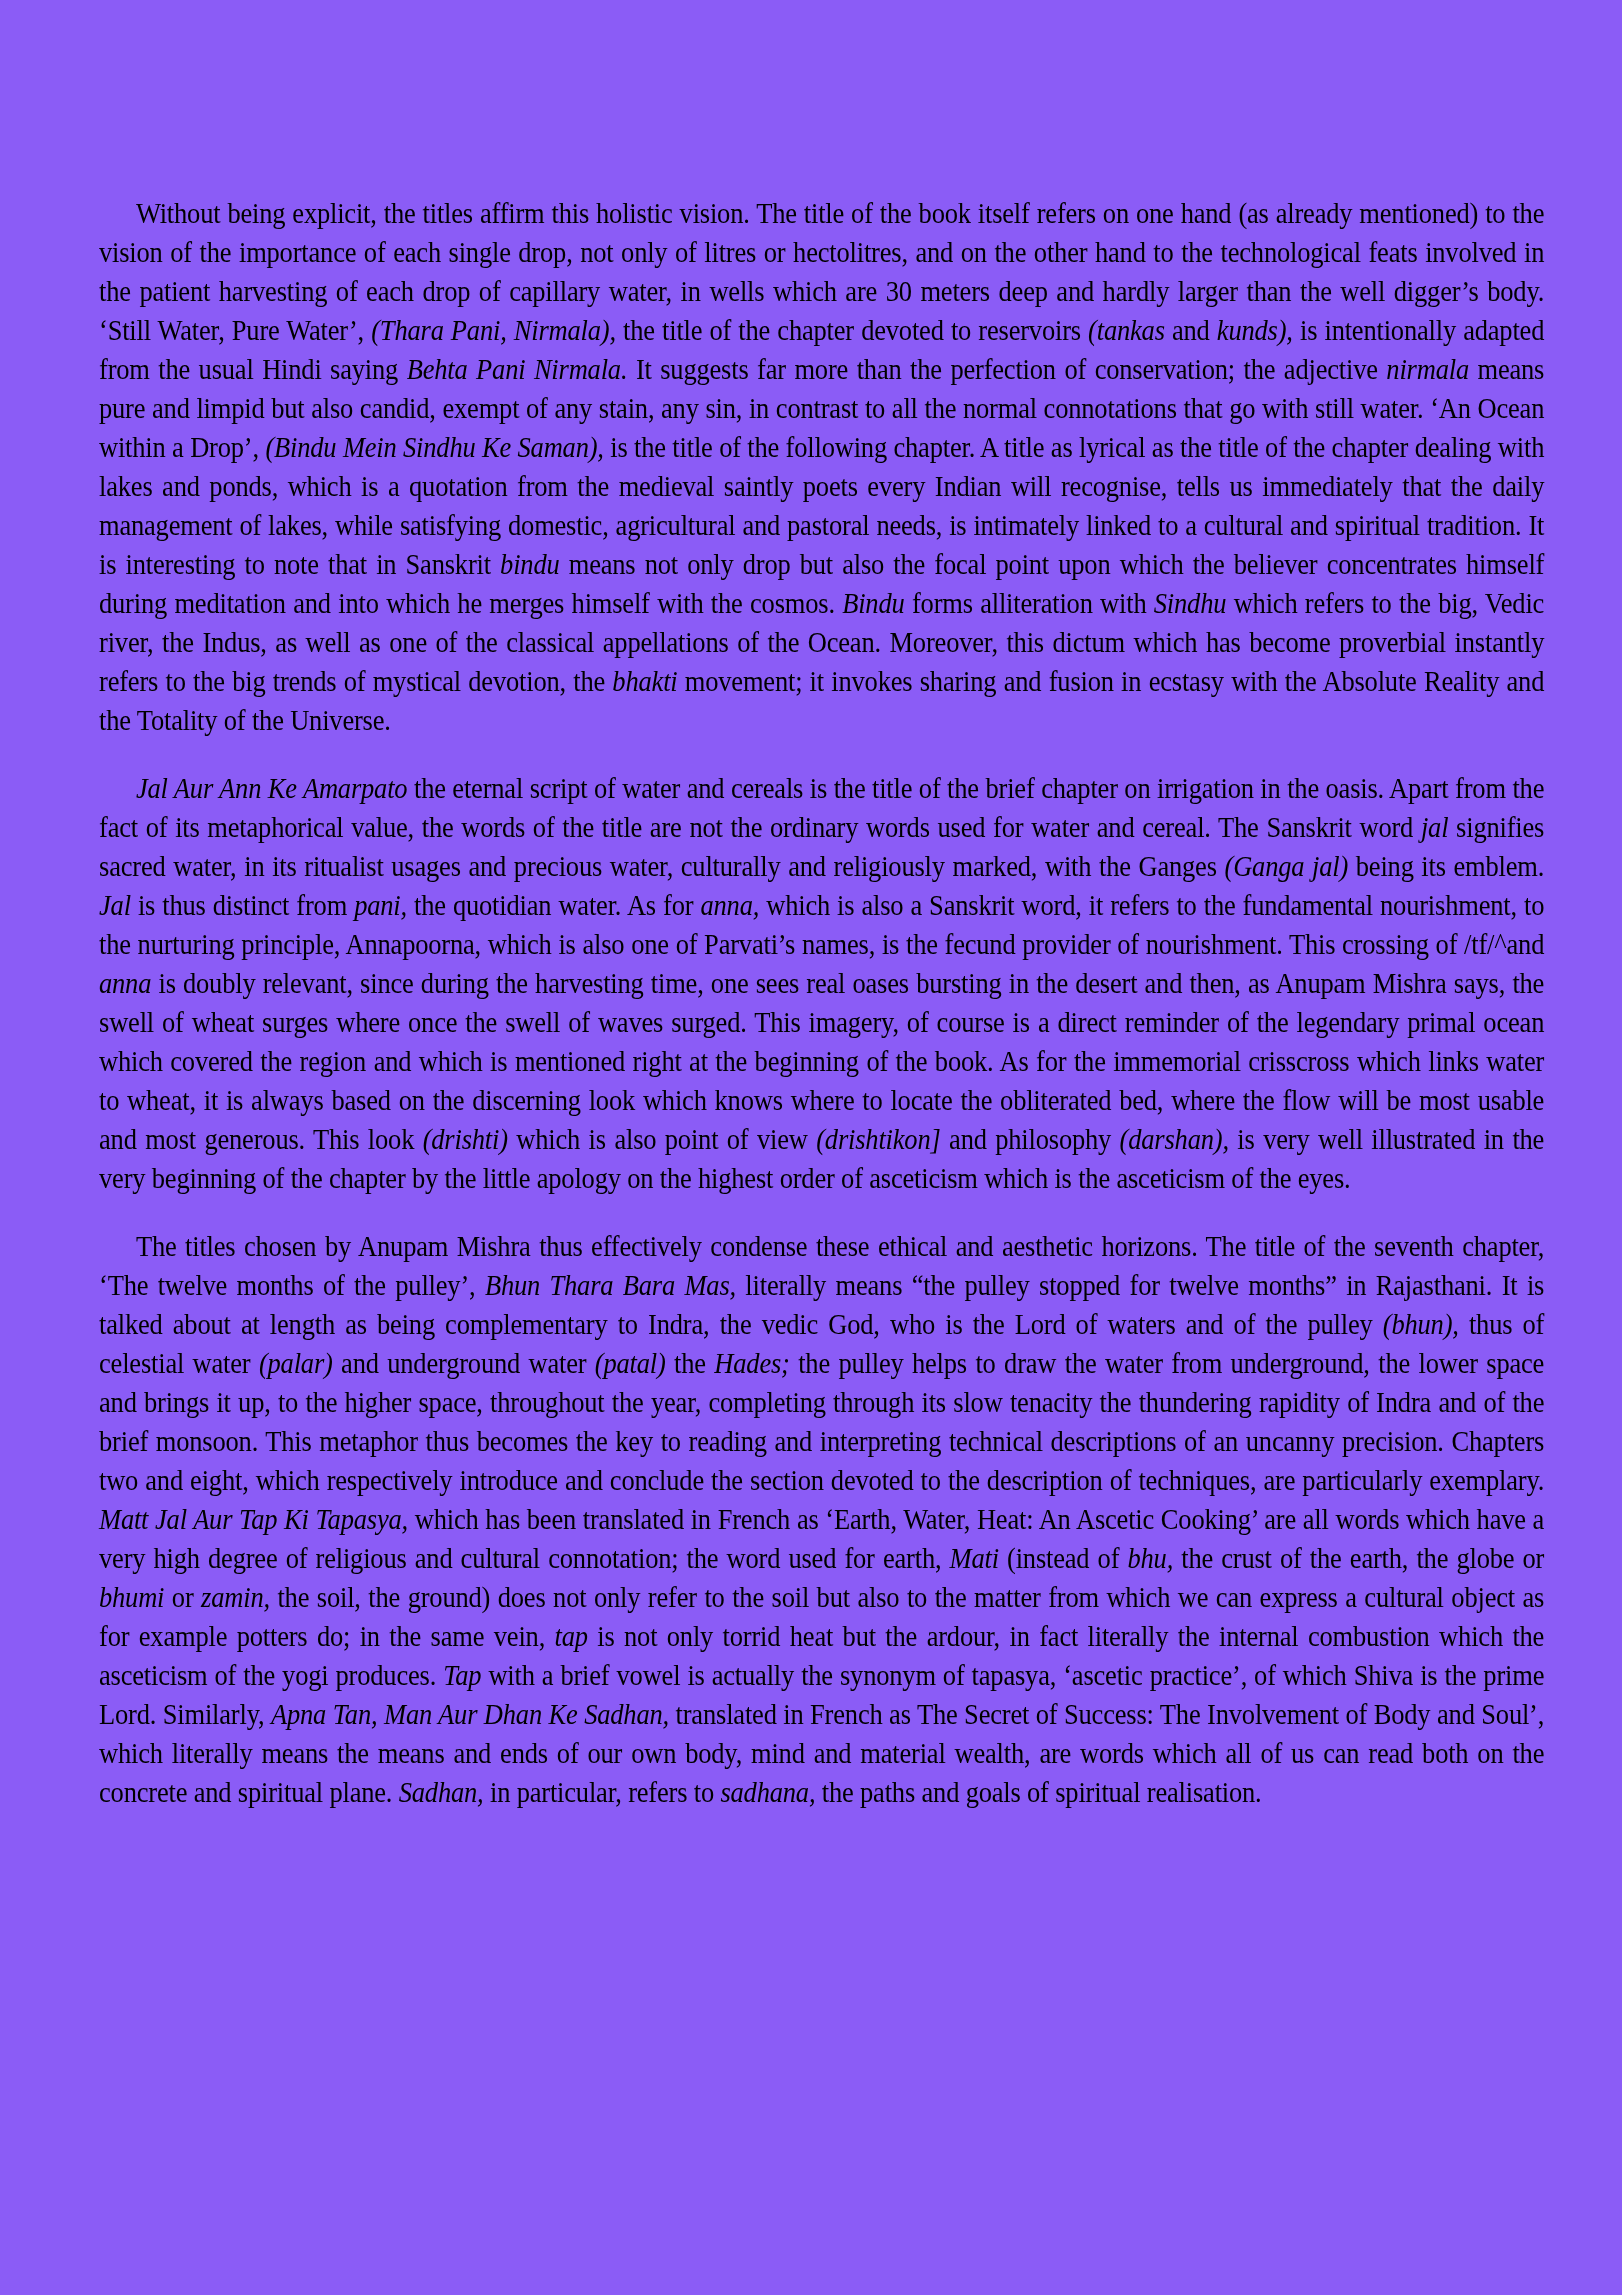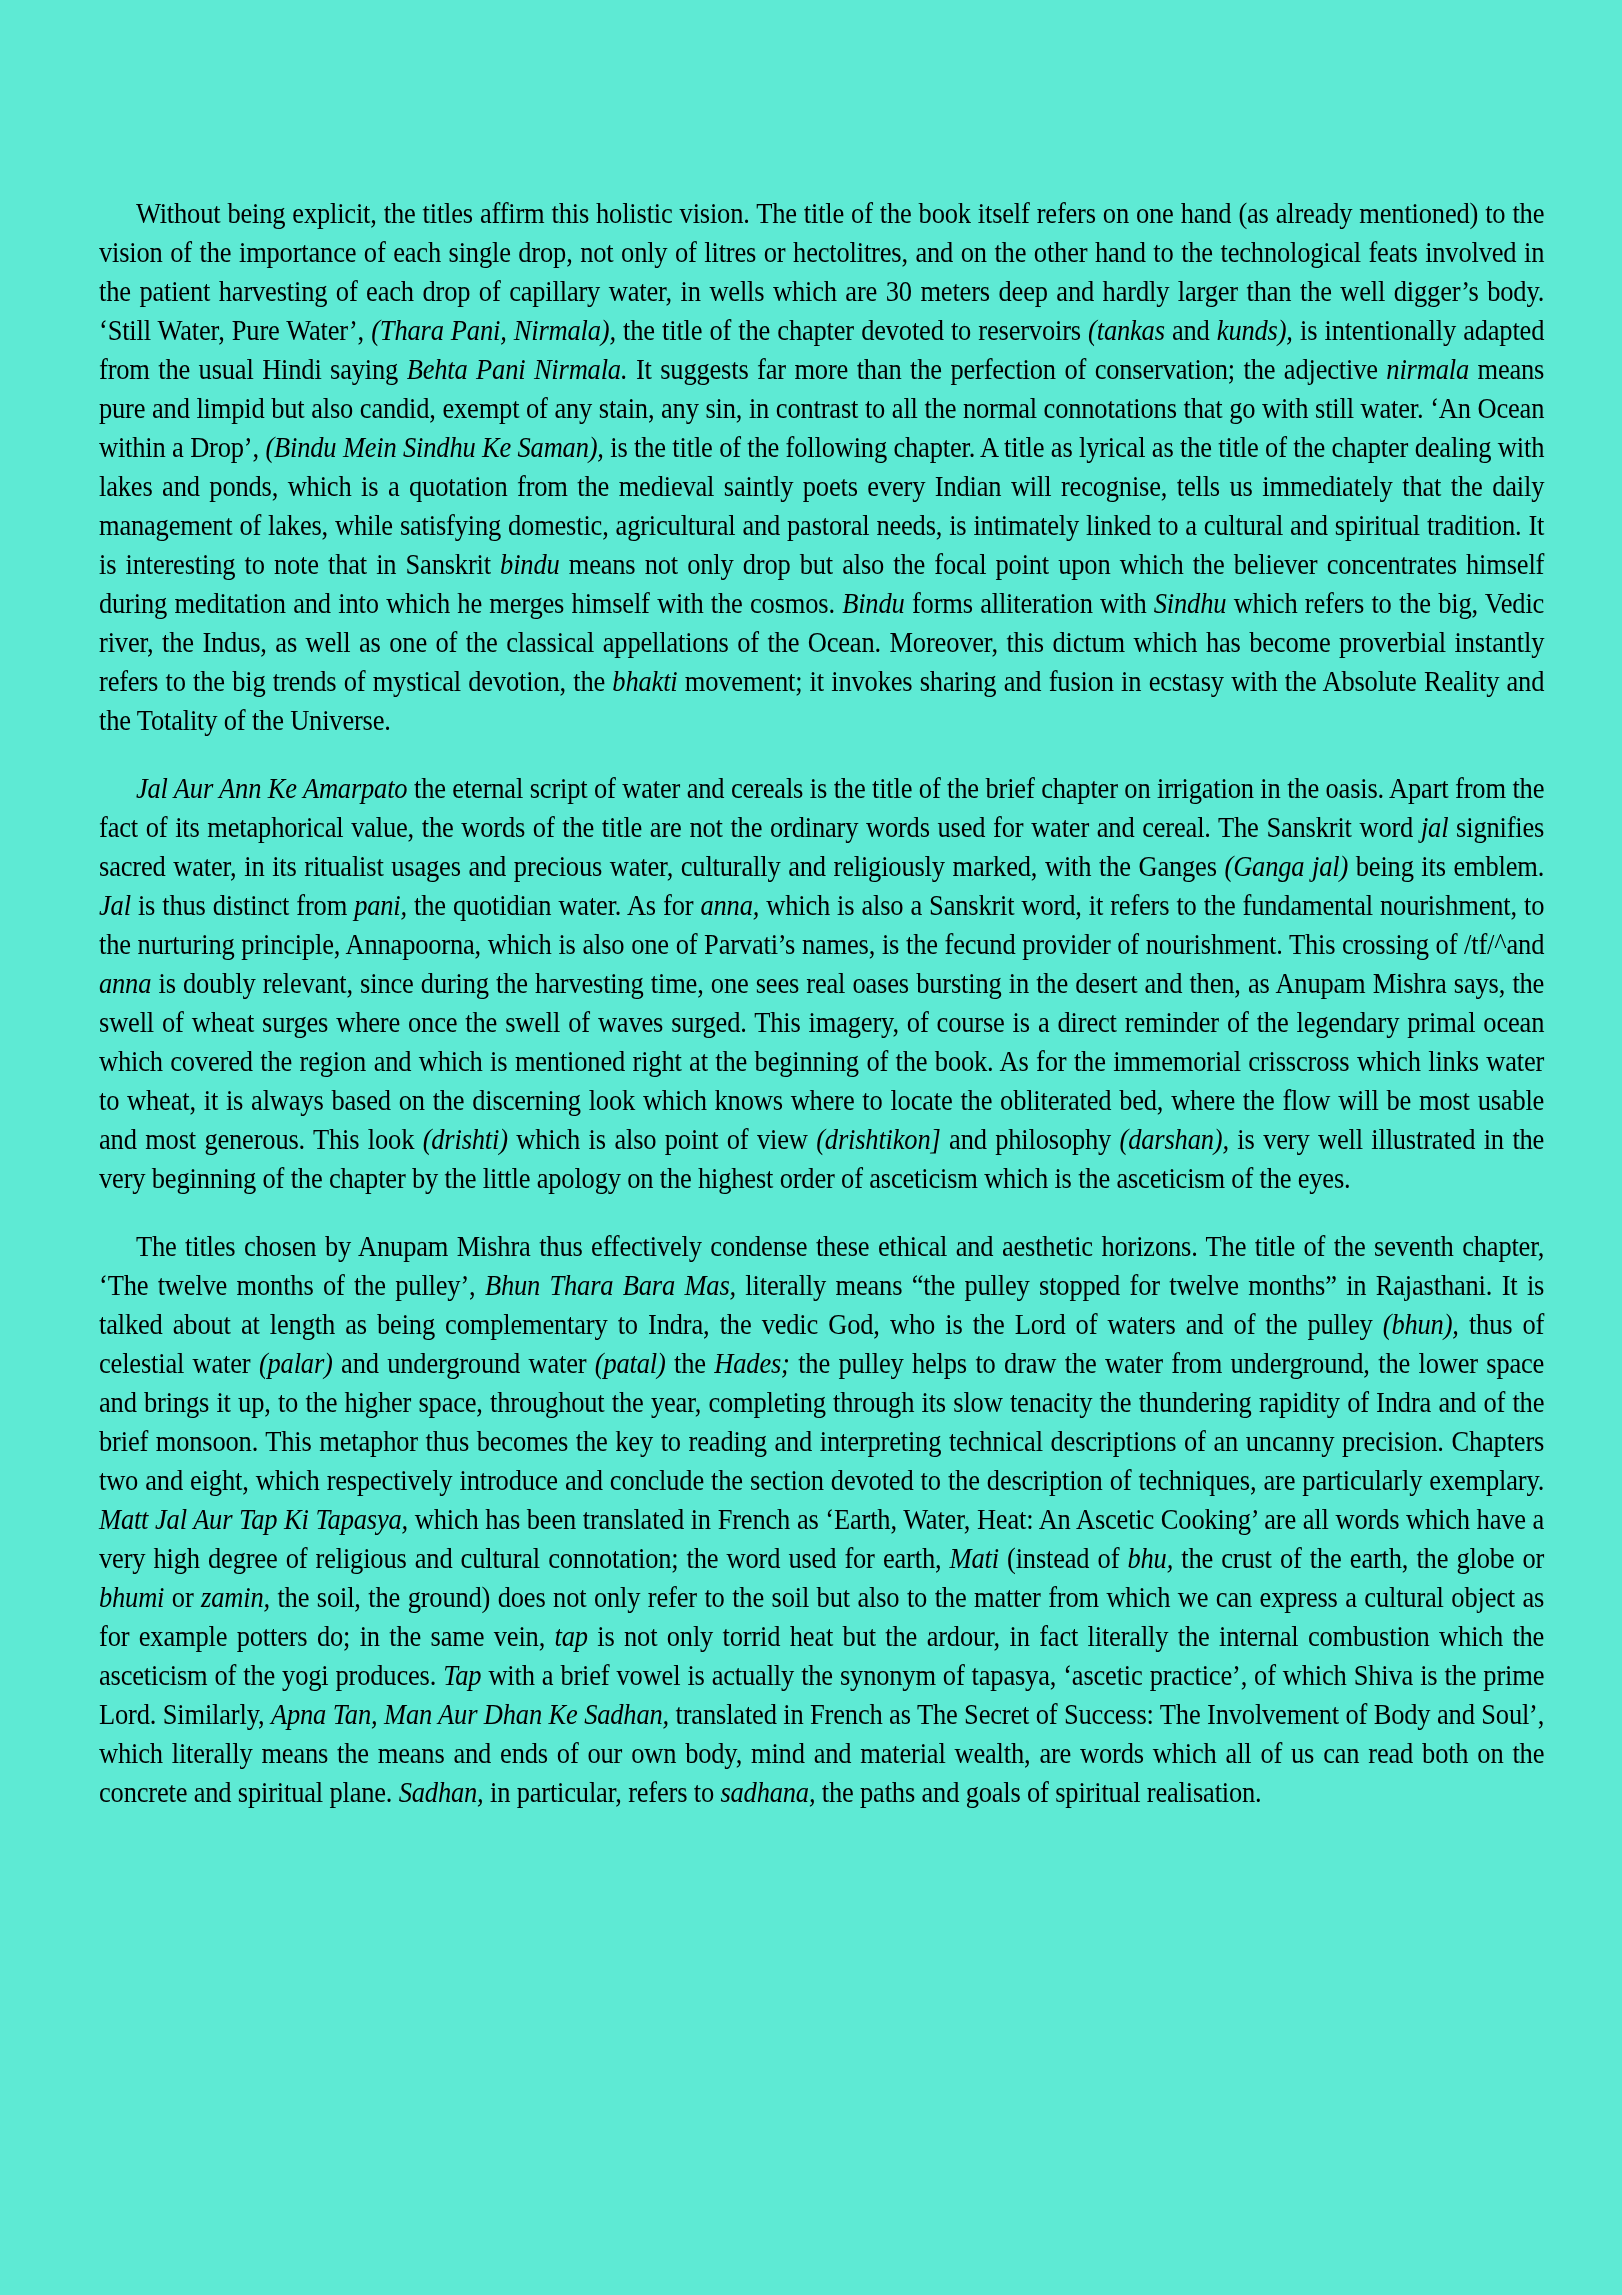--- a/index.html
+++ b/index.html
@@ -11,21 +11,21 @@
     width: 1622px;
     height: 2295px;
     background: #ffffff;
     position: relative;
     overflow: hidden;
     font-family: "Liberation Serif", "DejaVu Serif", serif;
   }
   .page {
     position: absolute;
     inset: 0;
-    background: #5eead4;
+    background: #8b5cf6;
   }
   .text-column {
     position: absolute;
     left: 99px;
     top: 194px;
     width: 1604px;              
     transform: scaleX(0.901);   
     transform-origin: 0 0;
     color: #000000;
     font-size: 29.4px;

